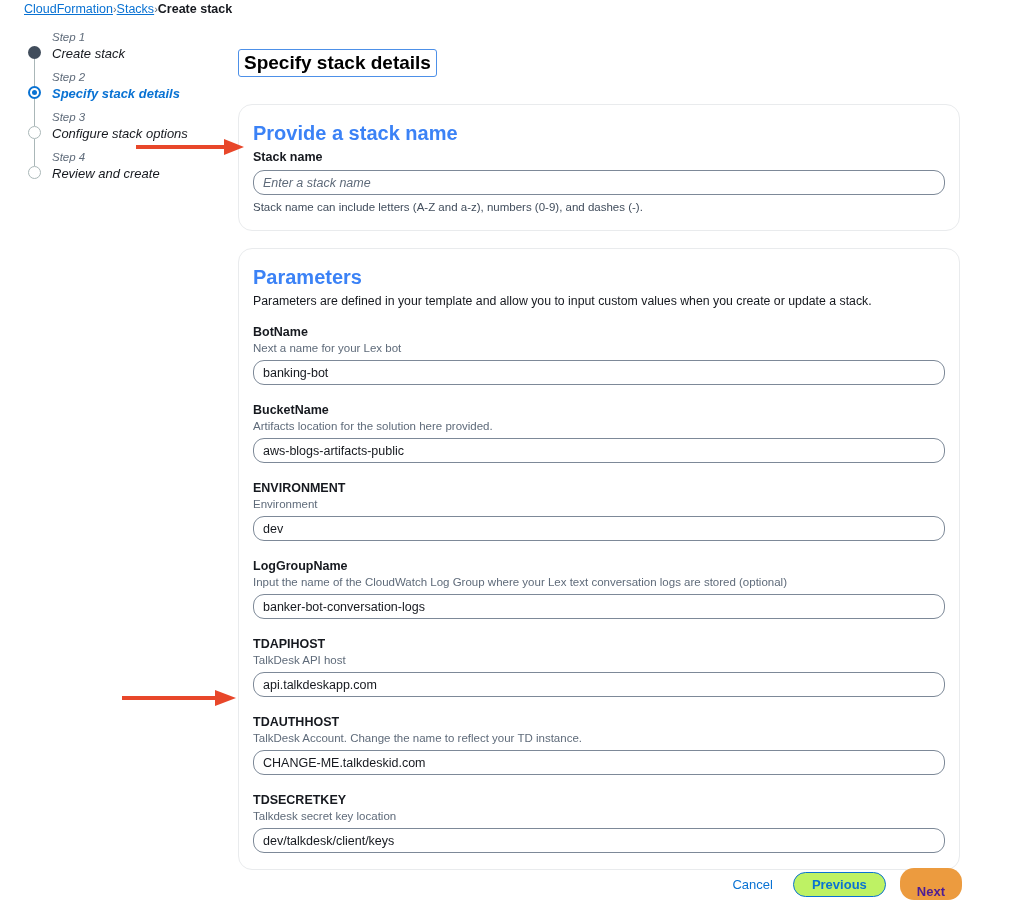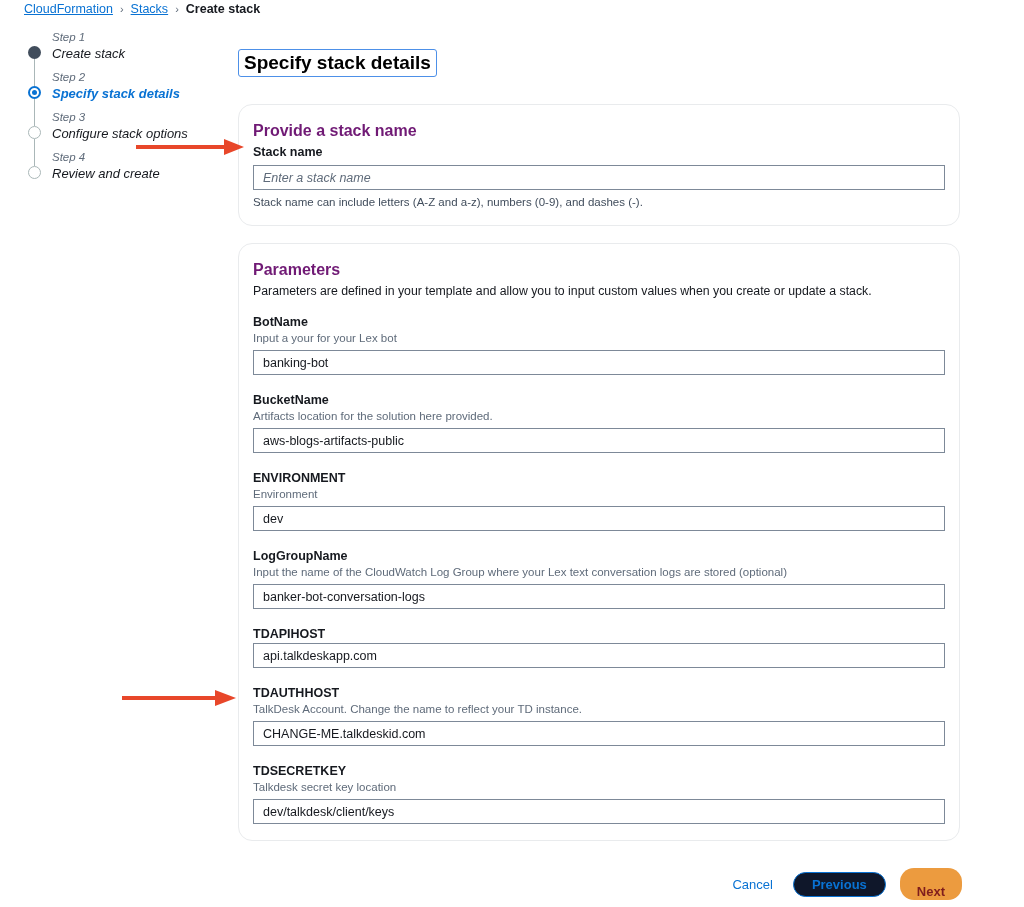--- a/index.html
+++ b/index.html
@@ -9,21 +9,21 @@
     background: #ffffff;
     font-family: "Liberation Sans", sans-serif;
     color: #16191f;
     overflow: hidden;
   }
   .page { position: relative; width: 1024px; height: 907px; }
 
   
   .breadcrumb {
     position: absolute; left: 24px; top: 0px;
-    display: flex; align-items: center; gap: 7px;
+    display: flex; align-items: center; 
     font-size: 12.5px; height: 18px;
   }
   .crumb-link {
     color: #0972d3; text-decoration: underline;
     cursor: pointer; font-weight: 400;
   }
   .crumb-sep { color: #5f6b7a; font-size: 11px; }
   .crumb-current { color: #16191f; font-weight: 700; }
 
   
@@ -61,34 +61,34 @@
     line-height: 22px;
   }
 
   .card {
     border: 1px solid #e9ebed; border-radius: 14px;
     background: #ffffff; padding: 17px 14px 16px 14px;
   }
   #stack-name-card { margin-top: 15px; }
   #parameters-card { margin-top: 17px; }
 
-  .card-title { font-size: 16px; font-weight: 700; color: #701a75; margin: 0 0 2px 0; }
+  .card-title { font-size: 20px; font-weight: 700; color: #3b82f6; margin: 0 0 2px 0; }
   .card-desc { font-size: 12.3px; color: #16191f; margin: 4px 0 0 0; line-height: 16px; }
 
   .field { margin-top: 15px; }
   .field-label {
     font-size: 12.5px; font-weight: 700; color: #16191f;
     line-height: 15px; margin-bottom: 1px;
   }
   .field-desc {
     font-size: 11.5px; color: #5f6b7a; line-height: 14px; margin-bottom: 5px;
   }
   .field-input {
     display: block; width: 100%; height: 25px;
-    border: 1px solid #7d8998; border-radius: 0;
+    border: 1px solid #7d8998; border-radius: 11px;
     background: #ffffff;
     font-family: "Liberation Sans", sans-serif;
     font-size: 12.5px; color: #16191f;
     padding: 0 9px; outline: none;
   }
   .field-input::placeholder { color: #5f6b7a; font-style: italic; }
   .field-help { font-size: 11.5px; color: #414d5c; margin-top: 5px; line-height: 14px; }
 
   #stack-name-field { margin-top: 5px; }
   #stack-name-field .field-label { margin-bottom: 5px; }
@@ -101,28 +101,28 @@
   .actions {
     position: absolute; right: 62px; top: 868px;
     display: flex; align-items: center; gap: 14px;
   }
   .btn-cancel {
     background: none; border: none; cursor: pointer;
     color: #0972d3; font-size: 13px; font-weight: 400;
     font-family: "Liberation Sans", sans-serif; padding: 4px 6px;
   }
   .btn-previous {
-    background: #0f172a; border: 1.5px solid #0972d3; border-radius: 14px;
+    background: #bef264; border: 1.5px solid #0972d3; border-radius: 14px;
     color: #0972d3; font-size: 13px; font-weight: 700;
     font-family: "Liberation Sans", sans-serif;
     padding: 4px 18px; cursor: pointer; height: 25px;
   }
   .btn-next {
     background: #ec9b3f; border: none; border-radius: 14px;
-    color: #7f1d1d; font-size: 13px; font-weight: 700;
+    color: #4c1d95; font-size: 13px; font-weight: 700;
     font-family: "Liberation Sans", sans-serif;
     padding: 16px 17px; cursor: pointer; height: 25px;
   }
 
   
   .arrow { position: absolute; pointer-events: none; }
   #arrow-stack-name { left: 136px; top: 138px; }
   #arrow-tdauthhost { left: 122px; top: 689px; }
 </style>
 </head>
@@ -183,40 +183,41 @@
       </div>
     </section>
 
     
     <section class="card" id="parameters-card">
       <h2 class="card-title">Parameters</h2>
       <p class="card-desc">Parameters are defined in your template and allow you to input custom values when you create or update a stack.</p>
       <div id="params-list">
           <div class="field param">
             <div class="field-label">BotName</div>
-            <div class="field-desc">Input a your for your Lex bot</div>
+            <div class="field-desc">Next a name for your Lex bot</div>
             <input type="text" class="field-input" value="banking-bot" style="">
           </div>
           <div class="field param">
             <div class="field-label">BucketName</div>
             <div class="field-desc">Artifacts location for the solution here provided.</div>
             <input type="text" class="field-input" value="aws-blogs-artifacts-public" style="">
           </div>
           <div class="field param">
             <div class="field-label">ENVIRONMENT</div>
             <div class="field-desc">Environment</div>
             <input type="text" class="field-input" value="dev" style="">
           </div>
           <div class="field param">
             <div class="field-label">LogGroupName</div>
             <div class="field-desc">Input the name of the CloudWatch Log Group where your Lex text conversation logs are stored (optional)</div>
             <input type="text" class="field-input" value="banker-bot-conversation-logs" style="">
           </div>
           <div class="field param">
             <div class="field-label">TDAPIHOST</div>
+            <div class="field-desc">TalkDesk API host</div>
             <input type="text" class="field-input" value="api.talkdeskapp.com" style="">
           </div>
           <div class="field param">
             <div class="field-label">TDAUTHHOST</div>
             <div class="field-desc">TalkDesk Account. Change the name to reflect your TD instance.</div>
             <input type="text" class="field-input" value="CHANGE-ME.talkdeskid.com" style="">
           </div>
           <div class="field param">
             <div class="field-label">TDSECRETKEY</div>
             <div class="field-desc">Talkdesk secret key location</div>

